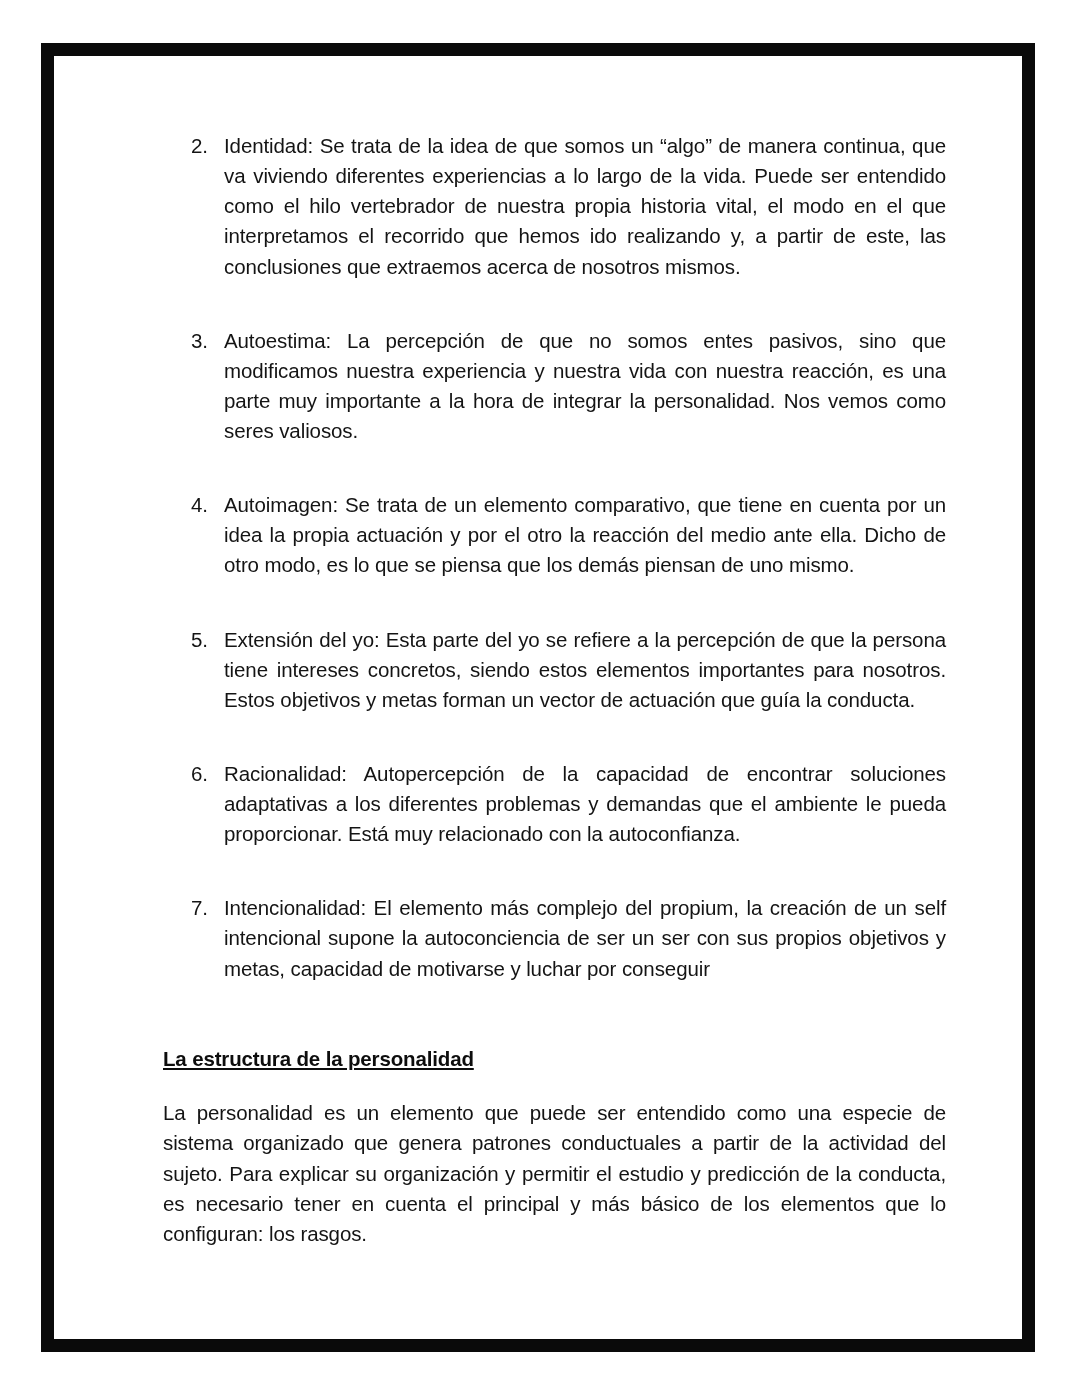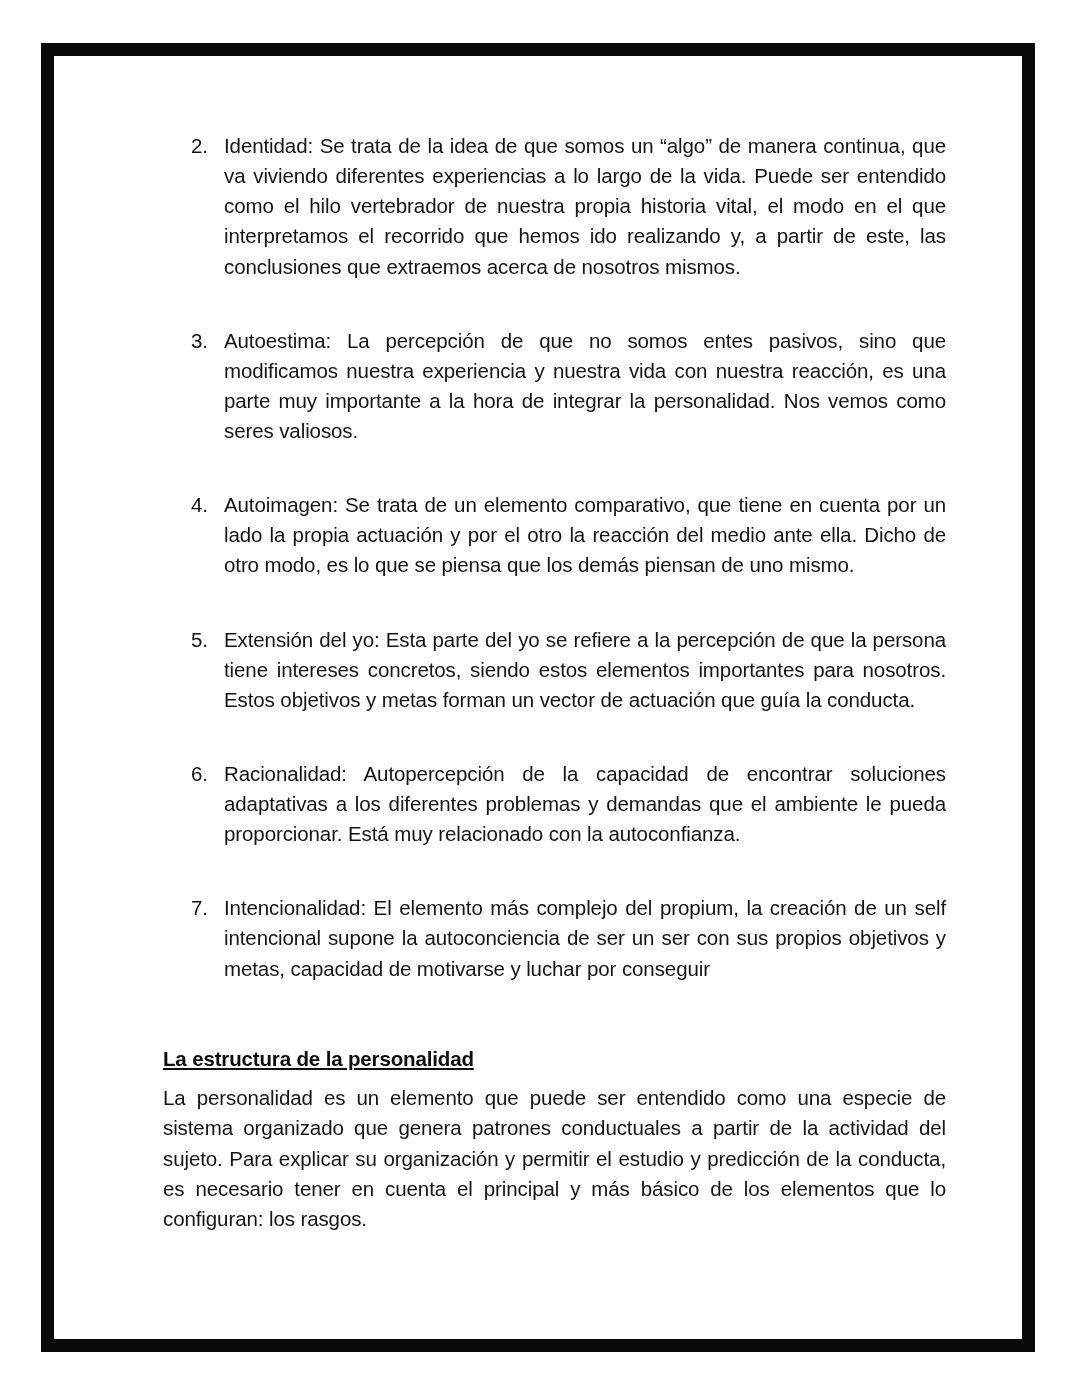--- a/index.html
+++ b/index.html
@@ -75,21 +75,21 @@
     font-size: 20.5px;
     font-weight: bold;
     color: #0d0d0d;
     line-height: 1.45;
     letter-spacing: -0.15px;
     text-decoration: underline;
   }
 
   
   #closing-paragraph {
-    margin: 10px 0 0 0;
+    margin: 25px 0 0 0;
     font-size: 20.5px;
     line-height: 1.47;
     color: #141414;
     text-align: justify;
     text-justify: inter-word;
     letter-spacing: -0.1px;
   }
 </style>
 </head>
 <body>
@@ -101,21 +101,21 @@
       <li class="list-item">
         <span class="item-marker">2.</span>
         <span class="item-text">Identidad: Se trata de la idea de que somos un “algo” de manera continua, que va viviendo diferentes experiencias a lo largo de la vida. Puede ser entendido como el hilo vertebrador de nuestra propia historia vital, el modo en el que interpretamos el recorrido que hemos ido realizando y, a partir de este, las conclusiones que extraemos acerca de nosotros mismos.</span>
       </li>
       <li class="list-item">
         <span class="item-marker">3.</span>
         <span class="item-text">Autoestima: La percepción de que no somos entes pasivos, sino que modificamos nuestra experiencia y nuestra vida con nuestra reacción, es una parte muy importante a la hora de integrar la personalidad. Nos vemos como seres valiosos.</span>
       </li>
       <li class="list-item">
         <span class="item-marker">4.</span>
-        <span class="item-text">Autoimagen: Se trata de un elemento comparativo, que tiene en cuenta por un lado la propia actuación y por el otro la reacción del medio ante ella. Dicho de otro modo, es lo que se piensa que los demás piensan de uno mismo.</span>
+        <span class="item-text">Autoimagen: Se trata de un elemento comparativo, que tiene en cuenta por un idea la propia actuación y por el otro la reacción del medio ante ella. Dicho de otro modo, es lo que se piensa que los demás piensan de uno mismo.</span>
       </li>
       <li class="list-item">
         <span class="item-marker">5.</span>
         <span class="item-text">Extensión del yo: Esta parte del yo se refiere a la percepción de que la persona tiene intereses concretos, siendo estos elementos importantes para nosotros. Estos objetivos y metas forman un vector de actuación que guía la conducta.</span>
       </li>
       <li class="list-item">
         <span class="item-marker">6.</span>
         <span class="item-text">Racionalidad: Autopercepción de la capacidad de encontrar soluciones adaptativas a los diferentes problemas y demandas que el ambiente le pueda proporcionar. Está muy relacionado con la autoconfianza.</span>
       </li>
       <li class="list-item">

